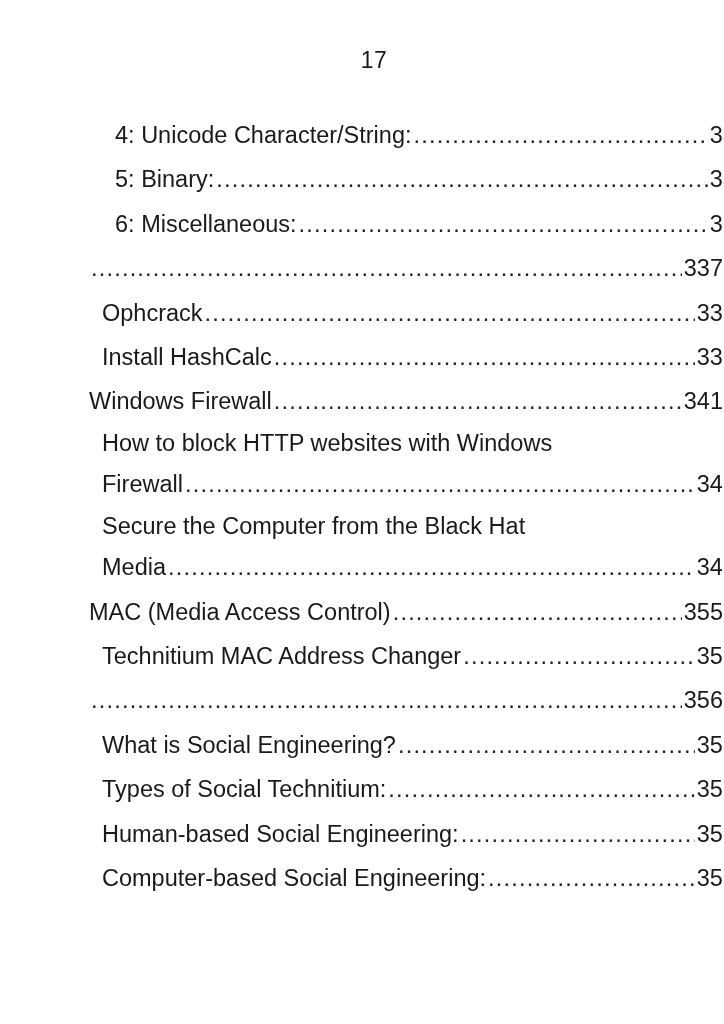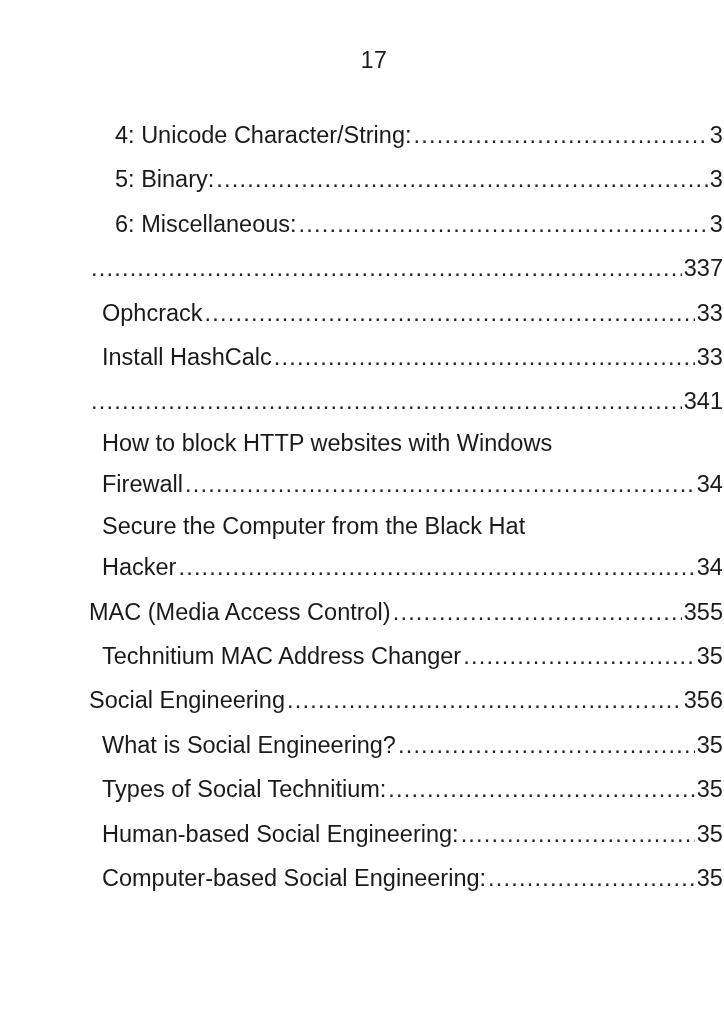--- a/index.html
+++ b/index.html
@@ -127,38 +127,39 @@
   <div class="toc-entry lvl-1">
     <div class="toc-line">
       <span class="lead-text">Install HashCalc</span>
       <span class="dots"></span>
       <span class="page">339</span>
     </div>
   </div>
 
   <div class="toc-entry lvl-0">
     <div class="toc-line">
+      <span class="lead-text">Windows Firewall </span>
       <span class="dots"></span>
       <span class="page">341</span>
     </div>
   </div>
 
   <div class="toc-entry lvl-1 entry-multi">
     <div class="wrap-line">How to block HTTP websites with Windows</div>
     <div class="toc-line">
       <span class="lead-text">Firewall</span>
       <span class="dots"></span>
       <span class="page">341</span>
     </div>
   </div>
 
   <div class="toc-entry lvl-1 entry-multi">
     <div class="wrap-line">Secure the Computer from the Black Hat</div>
     <div class="toc-line">
-      <span class="lead-text">Hacker </span>
+      <span class="lead-text">Media </span>
       <span class="dots"></span>
       <span class="page">347</span>
     </div>
   </div>
 
   <div class="toc-entry lvl-0">
     <div class="toc-line">
       <span class="lead-text">MAC (Media Access Control)</span>
       <span class="dots"></span>
       <span class="page">355</span>
@@ -168,21 +169,20 @@
   <div class="toc-entry lvl-1">
     <div class="toc-line">
       <span class="lead-text">Technitium MAC Address Changer </span>
       <span class="dots"></span>
       <span class="page">355</span>
     </div>
   </div>
 
   <div class="toc-entry lvl-0">
     <div class="toc-line">
-      <span class="lead-text">Social Engineering </span>
       <span class="dots"></span>
       <span class="page">356</span>
     </div>
   </div>
 
   <div class="toc-entry lvl-1">
     <div class="toc-line">
       <span class="lead-text">What is Social Engineering? </span>
       <span class="dots"></span>
       <span class="page">356</span>

